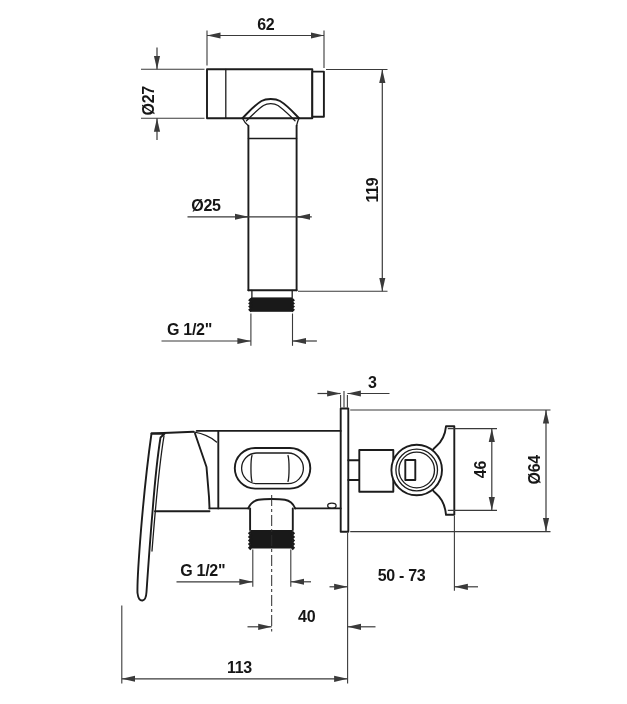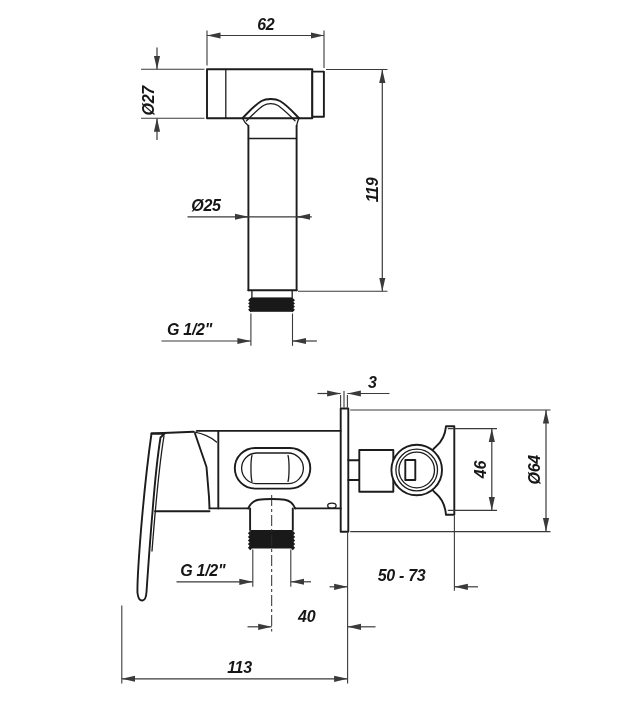--- a/index.html
+++ b/index.html
@@ -1,17 +1,17 @@
 <!DOCTYPE html>
 <html><head>
 <meta charset="utf-8">
 <style>
   html,body{margin:0;padding:0;background:#fff;}
   .canvas{position:relative;width:627px;height:704px;background:#fff;overflow:hidden;
-          font-family:"Liberation Sans",sans-serif;font-style:italic;}
+          font-family:"Liberation Sans",sans-serif;}
   svg{display:block}
   .part{stroke:#1c1c1c;stroke-width:1.9;fill:none;stroke-linecap:round;stroke-linejoin:round}
   .pthin{stroke:#1c1c1c;stroke-width:1.3;fill:none;stroke-linecap:round}
   .pfill{fill:#ffffff}
   .blk{fill:#191919;stroke:none}
   .thr{stroke:#191919;stroke-width:2.2;fill:none}
   .dim{stroke:#3a3a3a;stroke-width:1.2;fill:none}
   .ext{stroke:#3a3a3a;stroke-width:1.1;fill:none}
   .cl{stroke:#2b2b2b;stroke-width:1;fill:none;stroke-dasharray:11 3 3 3}
   .de{marker-end:url(#arw)}

